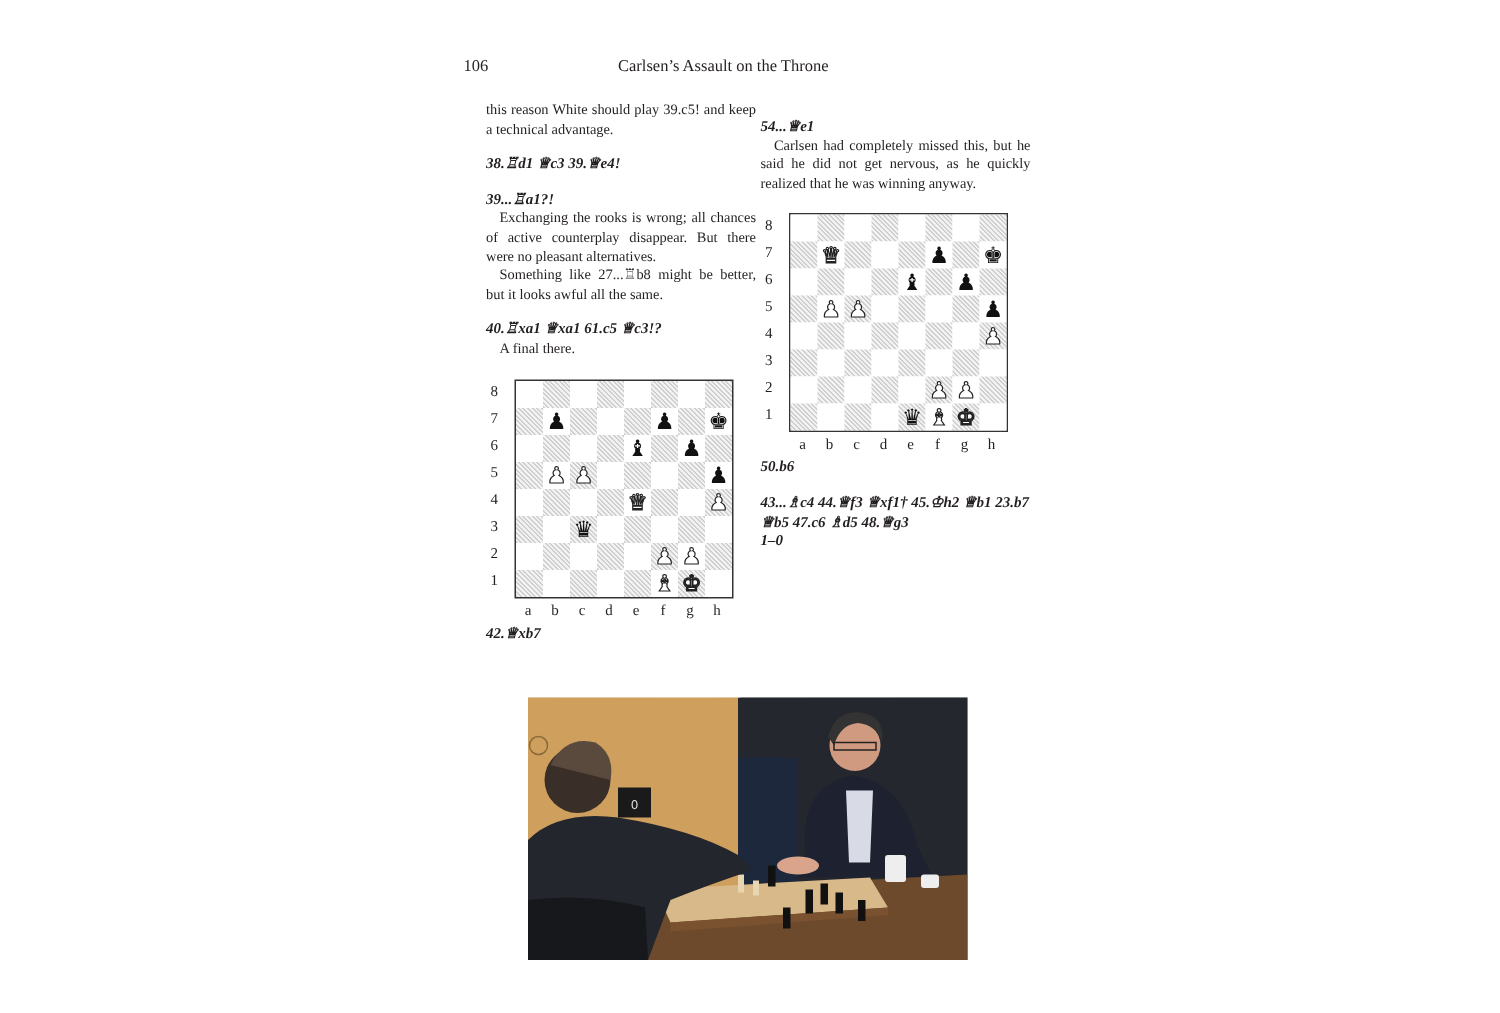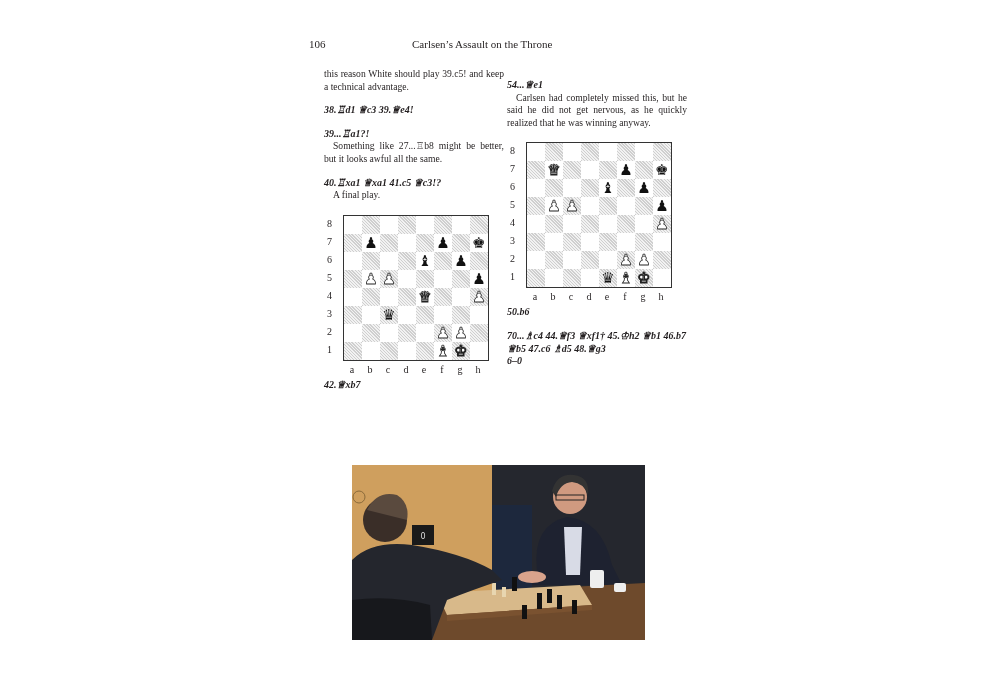--- a/index.html
+++ b/index.html
@@ -50,24 +50,25 @@
   <span class="pageno">106</span>
   <span class="runtitle">Carlsen’s Assault on the Throne</span>
 </div>
 
 <div class="col left">
   <p class="p noindent">this reason White should play 39.c5! and keep a technical advantage.</p>
   <div class="gap"></div>
   <p class="move">38.♖d1 ♕c3 39.♕e4!</p>
   <div class="gap"></div>
   <p class="move">39...♖a1?!</p>
+  <p class="p">Exchanging the rooks is wrong; all chances of active counterplay disappear. But there were no pleasant alternatives.</p>
   <p class="p">Something like 27...♖b8 might be better, but it looks awful all the same.</p>
   <div class="gap"></div>
-  <p class="move">40.♖xa1 ♕xa1 41.c5 ♕c3!?</p>
-  <p class="p">A final play.</p>
+  <p class="move">40.♖xa1 ♕xa1 61.c5 ♕c3!?</p>
+  <p class="p">A final there.</p>
   <div class="gap-s"></div>
   <div class="diagram">
     <div class="ranks">
         <span>8</span>
         <span>7</span>
         <span>6</span>
         <span>5</span>
         <span>4</span>
         <span>3</span>
         <span>2</span>
@@ -299,22 +300,22 @@
         <span>c</span>
         <span>d</span>
         <span>e</span>
         <span>f</span>
         <span>g</span>
         <span>h</span>
       </div>
   </div>
   <p class="move">50.b6</p>
   <div class="gap"></div>
-  <p class="move">70...♗c4 44.♕f3 ♕xf1† 45.♔h2 ♕b1 46.b7 ♕b5 47.c6 ♗d5 48.♕g3</p>
-  <p class="move">6–0</p>
+  <p class="move">43...♗c4 44.♕f3 ♕xf1† 45.♔h2 ♕b1 23.b7 ♕b5 47.c6 ♗d5 48.♕g3</p>
+  <p class="move">1–0</p>
 </div>
 
 <div class="photo">
   <svg width="293" height="175" viewBox="0 0 293 175">
 
     <rect x="0" y="0" width="140" height="175" fill="#cf9f5e"></rect>
     <rect x="140" y="0" width="153" height="175" fill="#25272e"></rect>
     <rect x="140" y="40" width="40" height="90" fill="#1a2a45" opacity="0.7"></rect>
 
     <circle cx="7" cy="32" r="6" fill="none" stroke="#8a6a3a" stroke-width="1"></circle>

